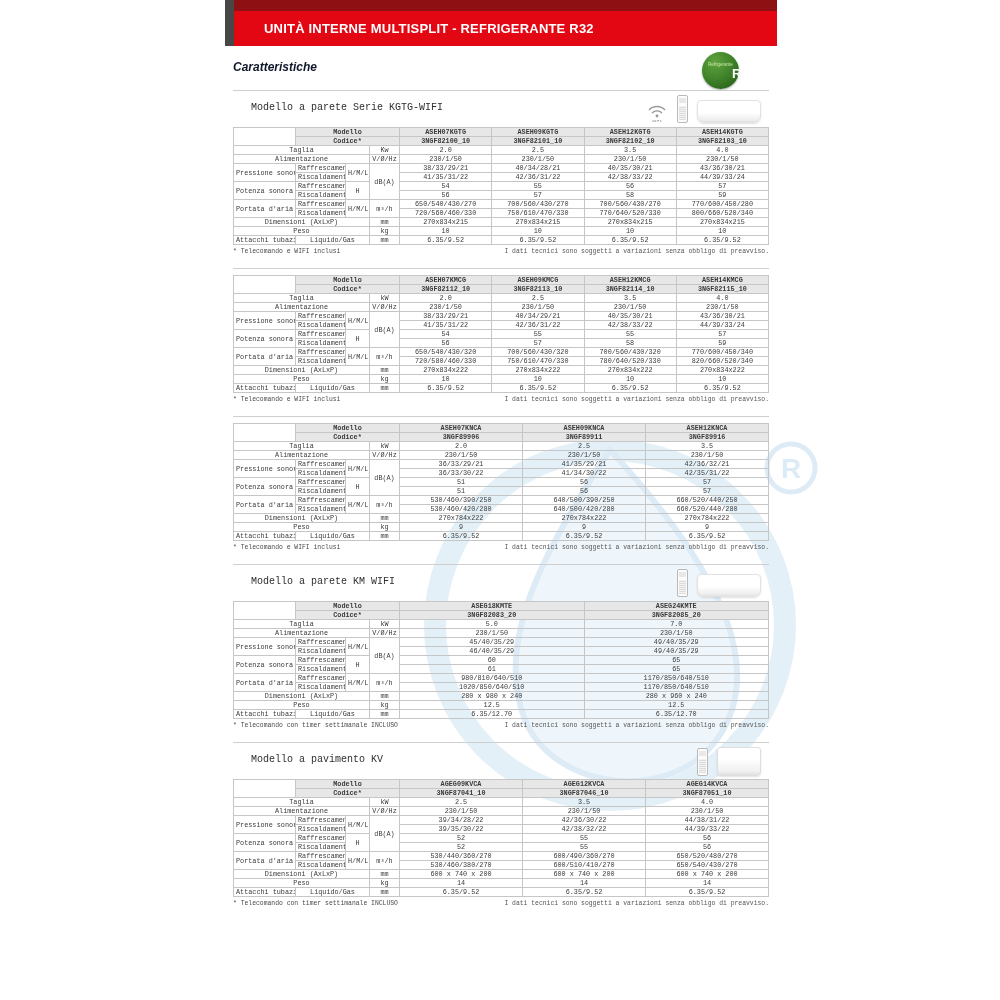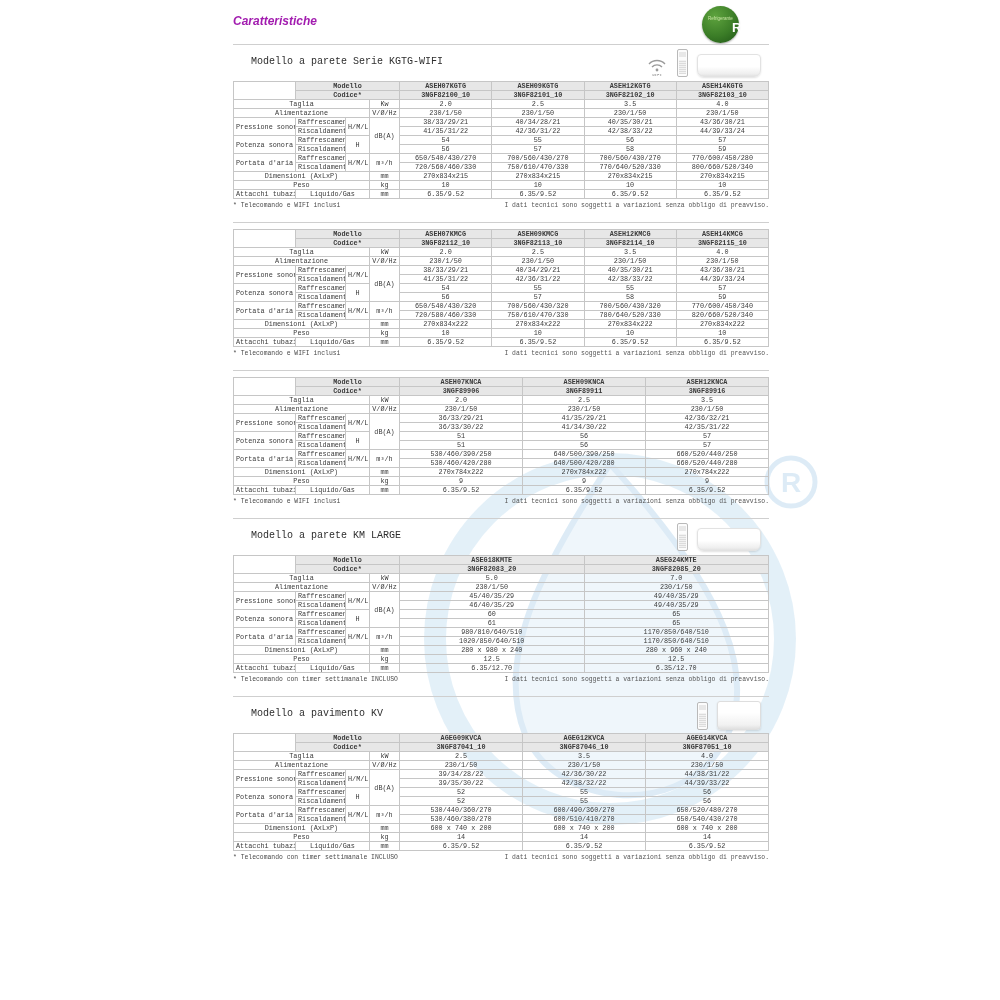--- a/index.html
+++ b/index.html
@@ -9,21 +9,21 @@
   
   .banner-wrap{position:relative;height:46px;width:100%;}
   .left-shadow{position:absolute;left:0;top:0;width:9px;height:46px;background:#474747;}
   .banner-col{position:absolute;left:9px;top:0;right:0;height:46px;}
   .banner-top{height:11px;background:#8f1012;}
   .banner-main{height:35px;background:#e30613;display:flex;align-items:center;}
   .banner-title{color:#fff;font-weight:bold;font-size:13px;letter-spacing:.2px;padding-left:30px;}
 
   
   .heading-row{position:relative;margin-top:14px;height:30px;}
-  .caratteristiche{font-size:12px;font-weight:bold;font-style:italic;color:#a21caf;padding-left:8px;}
+  .caratteristiche{font-size:12px;font-weight:bold;font-style:italic;color:#0f172a;padding-left:8px;}
   .r32-badge{position:absolute;right:38px;top:-8px;width:37px;height:37px;border-radius:50%;
     background:radial-gradient(circle at 35% 28%, #5ea33e 0%, #3b7d27 55%, #1e5416 100%);
     box-shadow:0 1px 2px rgba(0,0,0,.35);display:flex;flex-direction:column;align-items:center;justify-content:center;}
   .r32-sub{font-size:4.5px;color:#c9e6a4;line-height:5px;}
   .r32-main{font-size:13px;font-weight:bold;color:#fff;line-height:13px;margin-left:47px;}
 
   
   .watermark{position:absolute;left:150px;top:390px;z-index:0;opacity:.5;pointer-events:none;}
 
   
@@ -57,20 +57,29 @@
   td.blank{background:#fff;}
 
   .foot-row{display:flex;justify-content:space-between;font-size:6.4px;color:#4a4a4a;margin-top:3px;height:9px;}
   .foot-right{color:#555;}
 </style>
 </head>
 <body>
 
 <div class="page">
 
+  <div class="banner-wrap">
+    <div class="left-shadow"></div>
+    <div class="banner-col">
+      <div class="banner-top"></div>
+      <div class="banner-main">
+        <span class="banner-title">UNITÀ INTERNE MULTISPLIT - REFRIGERANTE R32</span>
+      </div>
+    </div>
+  </div>
 
   <svg class="watermark" width="470" height="450" viewBox="0 0 470 450">
     <circle cx="235" cy="235" r="175" fill="none" stroke="#c9e2f2" stroke-width="22"></circle>
     <path d="M235 60 C165 165 120 255 150 330 C180 402 300 415 345 345 C388 278 350 185 235 60 Z" fill="#e0eff9" stroke="#bcd9ee" stroke-width="6"></path>
     <circle cx="416" cy="78" r="24" fill="none" stroke="#bcd9ee" stroke-width="5"></circle>
     <text x="416" y="88" text-anchor="middle" font-size="28" font-weight="bold" fill="#bcd9ee">R</text>
   </svg>
 
   <div class="heading-row">
     <div class="caratteristiche">Caratteristiche</div>
@@ -451,21 +460,21 @@
               <td>6.35/9.52</td>
             </tr>
           </tbody>
         </table>
         <div class="foot-row">
           <span class="foot-left">* Telecomando e WIFI inclusi</span>
           <span class="foot-right">I dati tecnici sono soggetti a variazioni senza obbligo di preavviso.</span>
         </div>
       </div>
       <div class="section">
-        <div class="sec-head"><span class="sec-title">Modello a parete KM LARGE</span><div class="sec-icons">
+        <div class="sec-head"><span class="sec-title">Modello a parete KM WIFI</span><div class="sec-icons">
             <div class="remote"></div>
             <div class="unit-wall"></div>
           </div></div>
         <table class="spec">
           <colgroup>
             <col style="width: 62px;">
             <col style="width: 50px;">
             <col style="width: 24px;">
             <col style="width: 30px;">
             <col>

